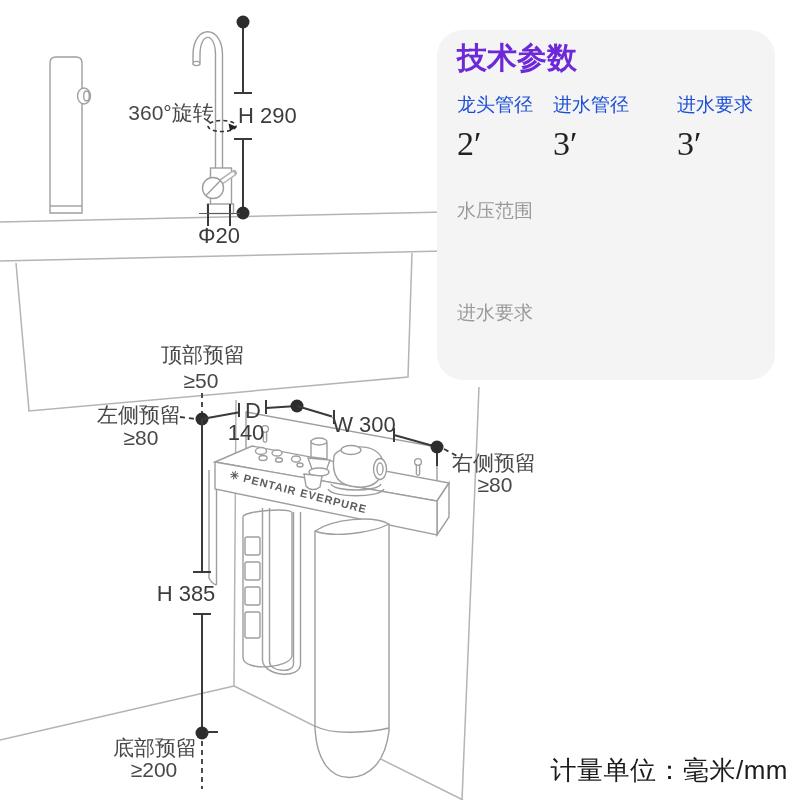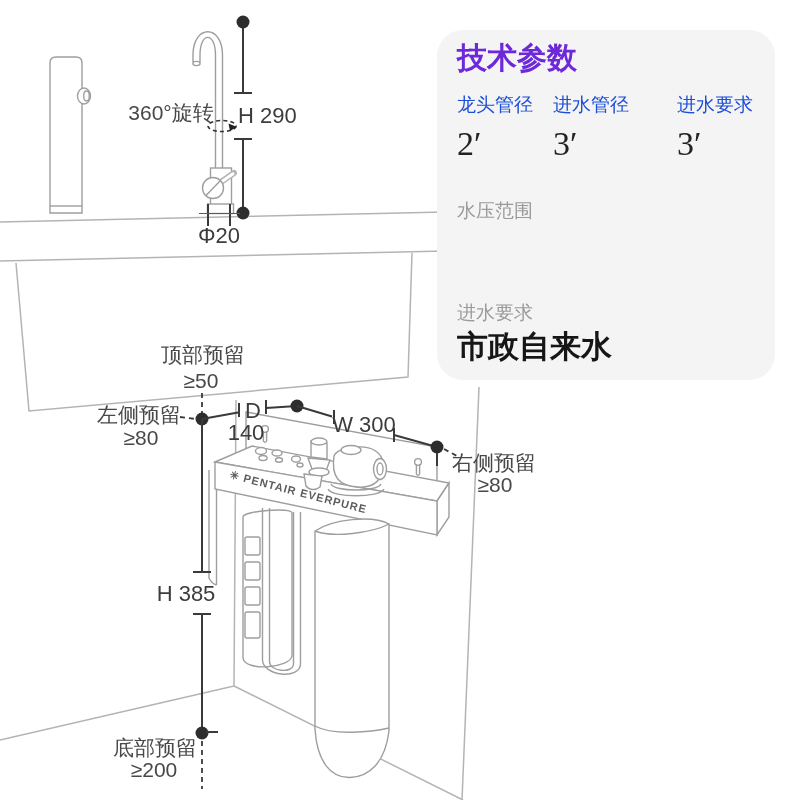--- a/index.html
+++ b/index.html
@@ -230,16 +230,16 @@
       <div class="spec-value">3′</div>
     </div>
     <div class="spec-col c3">
       <div class="spec-label">进水要求</div>
       <div class="spec-value">3′</div>
     </div>
 
     <div class="blk-label p-press-label">水压范围</div>
 
     <div class="blk-label p-inlet-label">进水要求</div>
-    <div class="blk-value p-inlet-value">市政自来水</div>
   </div>
 
+  <div class="unit-note">计量单位：毫米/mm</div>
 </div>
 
 </body></html>

